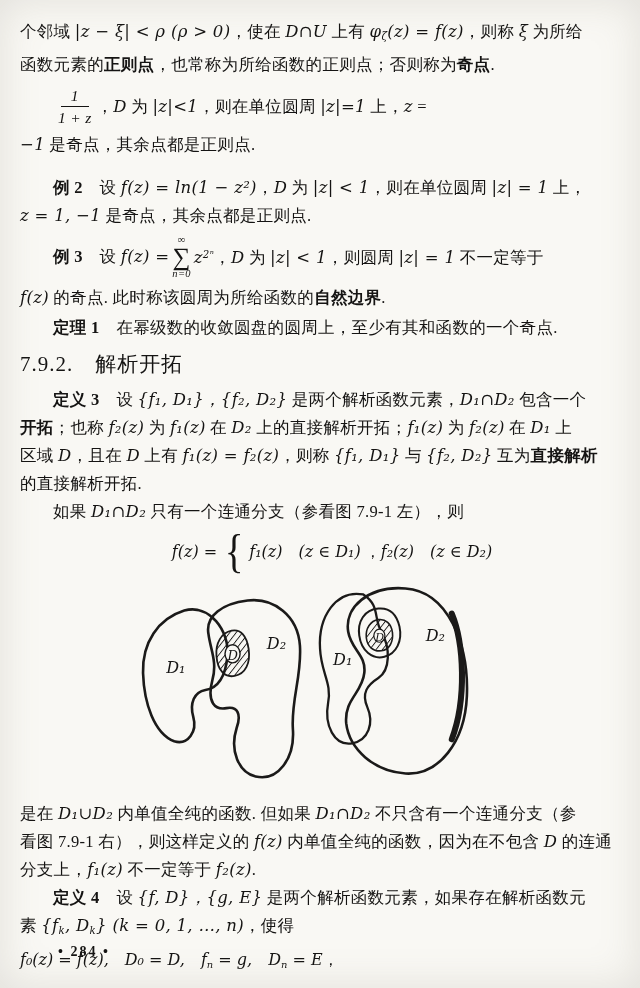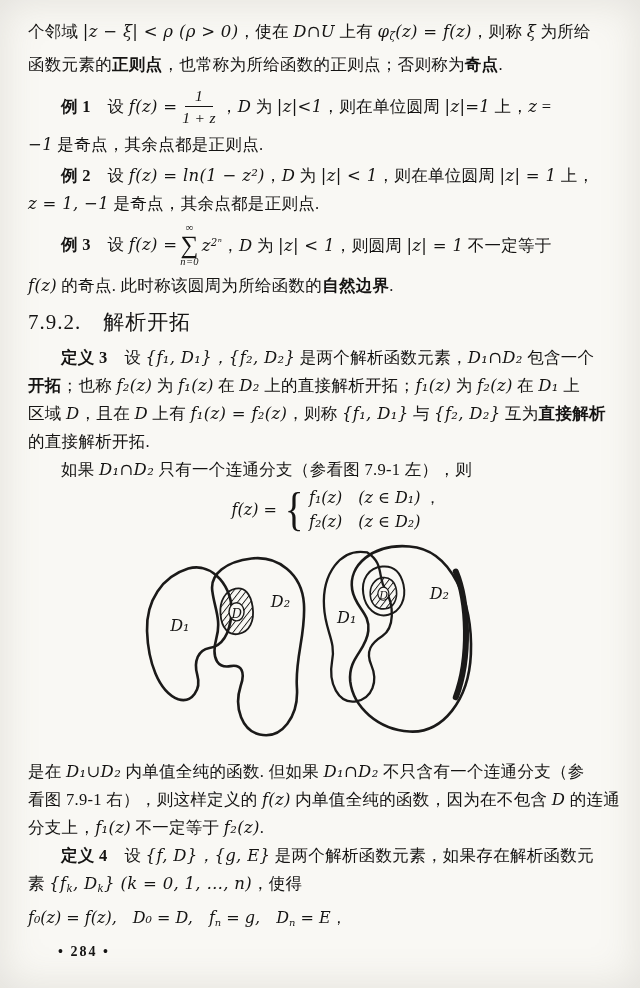--- a/index.html
+++ b/index.html
@@ -8,21 +8,21 @@
     background:#efeeea;
     font-family:"Liberation Serif","DejaVu Serif",serif;
     color:#151413;
     overflow:hidden;
   }
   .page{
     position:relative;
     width:640px;height:988px;
     background:#f9f8f4;
     box-shadow:inset 0 0 40px rgba(120,115,100,0.18);
-    padding:18px 36px 0 28px;
+    padding:18px 36px 0 20px;
     box-sizing:border-box;
   }
   .line{
     font-size:16.5px;
     line-height:28px;
     white-space:nowrap;
     letter-spacing:0.3px;
   }
   .indent{padding-left:33px;}
   .b,{font-weight:bold;}
@@ -55,21 +55,21 @@
   }
   .heading .num{margin-right:22px;}
   .cases-wrap{
     display:flex;align-items:center;justify-content:center;
     height:52px;margin-left:40px;
   }
   .brace{
     font-size:46px;font-weight:300;line-height:48px;
     margin:0 4px 0 6px;transform:scaleX(.85);
   }
-  .cases-col{display:inline-flex;flex-direction:column;}
+  .cases-col{display:inline-flex;}
   .case-row{font-size:16px;line-height:24px;white-space:pre;}
   figure{margin:2px 0 0 0;padding:0;}
   .fig-svg{display:block;margin:0 auto;}
   .fig-caption{
     text-align:center;font-size:15.5px;line-height:22px;
     letter-spacing:2px;
   }
   .chain{
     text-align:left;font-size:16px;line-height:24px;
     margin-top:3px;white-space:pre;
@@ -82,43 +82,43 @@
 </style>
 </head>
 <body>
 
 <div class="page">
 
   <div class="line"><span>个邻域 </span><span class="i">|z − ξ| &lt; ρ (ρ &gt; 0)</span><span>，使在 </span><span class="i">D∩U</span><span> 上有 </span><span class="i">φ</span><span class="i sub">ζ</span><span class="i">(z) = f(z)</span><span>，则称 </span><span class="i">ξ</span><span> 为所给</span></div>
   <div class="line"><span>函数元素的</span><span class="b">正则点</span><span>，也常称为所给函数的正则点；否则称为</span><span class="b">奇点</span><span>.</span></div>
 
   <div class="line ex-line indent" style="margin-top:4px;">
-    <span><span class="b">例 1</span><span>　设 </span><span class="i">f(z) = </span></span>
       <span class="frac">
         <span class="num">1</span>
         <span class="den">1 + z</span>
       </span>
       <span><span> ，</span><span class="i">D</span><span> 为 </span><span class="i">|z|&lt;1</span><span>，则在单位圆周 </span><span class="i">|z|=1</span><span> 上，</span><span class="i">z</span><span> =</span></span>
   </div>
   <div class="line"><span class="i">−1</span><span> 是奇点，其余点都是正则点.</span></div>
 
-  <div class="line indent" style="margin-top:3px;"><span class="b">例 2</span><span>　设 </span><span class="i">f(z) = ln(1 − z²)</span><span>，</span><span class="i">D</span><span> 为 </span><span class="i">|z| &lt; 1</span><span>，则在单位圆周 </span><span class="i">|z| = 1</span><span> 上，</span></div>
+  <div class="line indent" style="margin-top:15px;"><span class="b">例 2</span><span>　设 </span><span class="i">f(z) = ln(1 − z²)</span><span>，</span><span class="i">D</span><span> 为 </span><span class="i">|z| &lt; 1</span><span>，则在单位圆周 </span><span class="i">|z| = 1</span><span> 上，</span></div>
   <div class="line"><span class="i">z = 1, −1</span><span> 是奇点，其余点都是正则点.</span></div>
 
   <div class="line sum-line indent">
     <span><span class="b">例 3</span><span>　设 </span><span class="i">f(z) = </span></span>
       <span class="sum">
         <span class="lim">∞</span>
         <span class="sigma">∑</span>
         <span class="lim">n=0</span>
       </span>
       <span><span class="i">z</span><span class="i sup">2ⁿ</span><span>，</span><span class="i">D</span><span> 为 </span><span class="i">|z| &lt; 1</span><span>，则圆周 </span><span class="i">|z| = 1</span><span> 不一定等于</span></span>
   </div>
   <div class="line"><span class="i">f(z)</span><span> 的奇点. 此时称该圆周为所给函数的</span><span class="b">自然边界</span><span>.</span></div>
 
+  <div class="line indent" style="margin-top:2px;"><span class="b">定理 1</span><span>　在幂级数的收敛圆盘的圆周上，至少有其和函数的一个奇点.</span></div>
 
   <div class="heading">
     <span class="num">7.9.2.</span><span>解析开拓</span>
   </div>
 
   <div class="line indent" style="margin-top:6px;"><span class="b">定义 3</span><span>　设 </span><span class="i">{f₁, D₁}，{f₂, D₂}</span><span> 是两个解析函数元素，</span><span class="i">D₁∩D₂</span><span> 包含一个</span></div>
   <div class="line"><span class="b">开拓</span><span>；也称 </span><span class="i">f₂(z)</span><span> 为 </span><span class="i">f₁(z)</span><span> 在 </span><span class="i">D₂</span><span> 上的直接解析开拓；</span><span class="i">f₁(z)</span><span> 为 </span><span class="i">f₂(z)</span><span> 在 </span><span class="i">D₁</span><span> 上</span></div>
   <div class="line"><span>区域 </span><span class="i">D</span><span>，且在 </span><span class="i">D</span><span> 上有 </span><span class="i">f₁(z) = f₂(z)</span><span>，则称 </span><span class="i">{f₁, D₁}</span><span> 与 </span><span class="i">{f₂, D₂}</span><span> 互为</span><span class="b">直接解析</span></div>
   <div class="line"><span>的直接解析开拓.</span></div>
 

